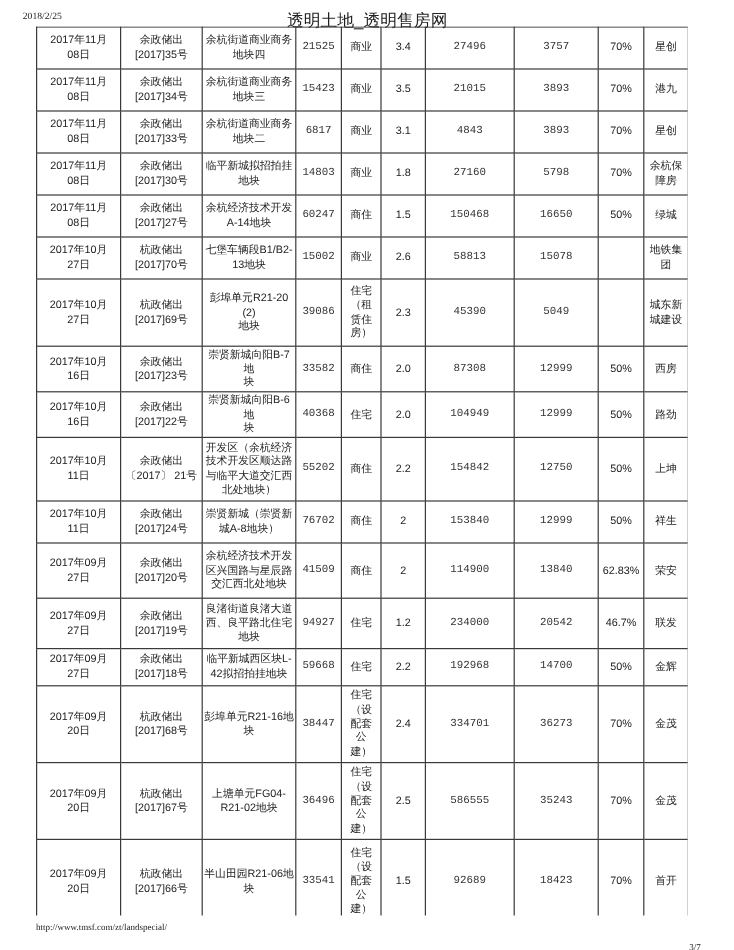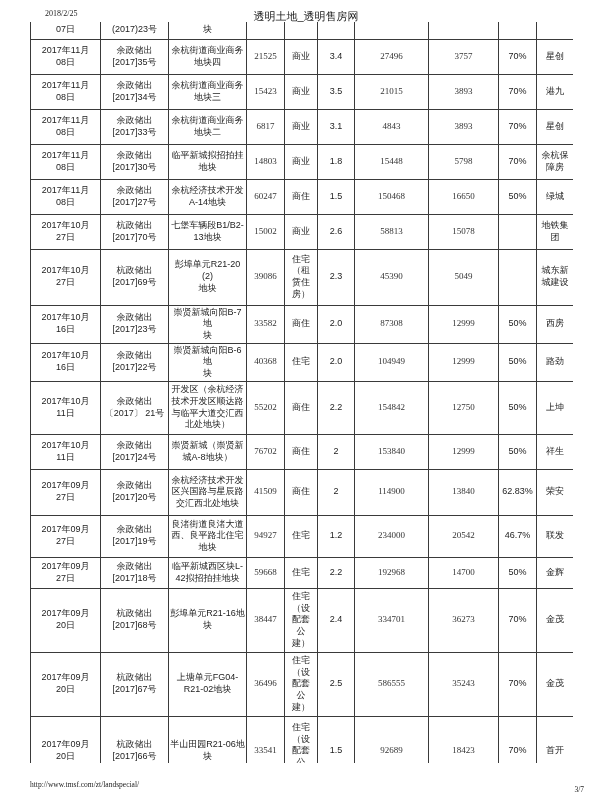--- a/index.html
+++ b/index.html
@@ -2,43 +2,43 @@
 <html><head>
 <meta charset="utf-8">
 <style>
   html,body{margin:0;padding:0;}
   body{
     width:612px;height:792px;position:relative;background:#ffffff;
     font-family:"Liberation Sans","DejaVu Sans",sans-serif;
     color:#1c1c1c;overflow:hidden;
   }
   .hdr{position:absolute;top:9px;left:0;width:612px;height:14px;font-size:8px;}
-  .hdr-date{position:absolute;left:45px;top:0;font-family:"Liberation Serif","DejaVu Serif",serif;color:#222;text-align:right;}
-  .hdr-title{position:absolute;left:0;right:0;text-align:center;top:0;color:#222;font-size:11px;}
+  .hdr-date{position:absolute;left:19px;top:0;font-family:"Liberation Serif","DejaVu Serif",serif;color:#222;text-align:right;}
+  .hdr-title{position:absolute;left:0;right:0;text-align:center;top:0;color:#222;font-size:14px;}
   .tblwrap{
     position:absolute;left:30px;top:22px;width:543px;height:741px;overflow:hidden;
   }
   table.landtbl{border-collapse:collapse;table-layout:fixed;width:543px;}
   table.landtbl td{
     border:1px solid #3a3a3a;
     text-align:center;vertical-align:middle;
     font-size:9px;line-height:1.3;
     padding:1px 1px;
     white-space:pre-line;
     overflow:hidden;
     word-break:break-all;
   }
   table.landtbl tr.partial td{border-top:none;}
   td.num{
-    font-family:Liberation Serif, serif;
+    font-family:Liberation Mono, monospace;
     font-size:8.5px;color:#343434;letter-spacing:0;
   }
   .ftr{position:absolute;top:768px;left:0;width:612px;height:14px;
     font-family:"Liberation Serif","DejaVu Serif",serif;font-size:7.5px;color:#222;}
-  .ftr-url{position:absolute;left:30px;top:12px;}
+  .ftr-url{position:absolute;left:30px;top:0;}
   .ftr-page{position:absolute;right:28px;top:17px;}
 </style>
 </head>
 <body>
 
 <div class="hdr">
   <span class="hdr-date">2018/2/25</span>
   <span class="hdr-title">透明土地_透明售房网</span>
 </div>
 
@@ -50,32 +50,20 @@
         <col style="width:78px">
       <col style="width:38px">
         <col style="width:33px">
         <col style="width:37px">
       <col style="width:74px">
         <col style="width:70px">
         <col style="width:38px">
       <col style="width:37px">
     </colgroup>
     <tbody>
-        <tr class="partial" style="height: 17px;">
-          <td>07日</td>
-          <td>(2017)23号</td>
-          <td>块</td>
-          <td class="num"></td>
-          <td></td>
-          <td></td>
-          <td class="num"></td>
-          <td class="num"></td>
-          <td></td>
-          <td></td>
-        </tr>
         <tr style="height: 35px;">
           <td>2017年11月
 08日</td>
           <td>余政储出
 [2017]35号</td>
           <td>余杭街道商业商务
 地块四</td>
           <td class="num">21525</td>
           <td>商业</td>
           <td>3.4</td>
@@ -117,21 +105,21 @@
         <tr style="height: 35px;">
           <td>2017年11月
 08日</td>
           <td>余政储出
 [2017]30号</td>
           <td>临平新城拟招拍挂
 地块</td>
           <td class="num">14803</td>
           <td>商业</td>
           <td>1.8</td>
-          <td class="num">15448</td>
+          <td class="num">27160</td>
           <td class="num">5798</td>
           <td>70%</td>
           <td>余杭保
 障房</td>
         </tr>
         <tr style="height: 35px;">
           <td>2017年11月
 08日</td>
           <td>余政储出
 [2017]27号</td>

